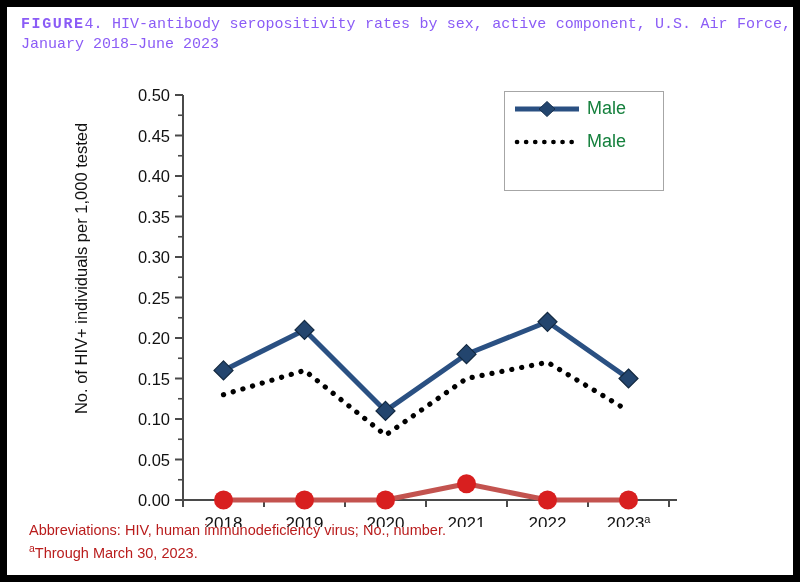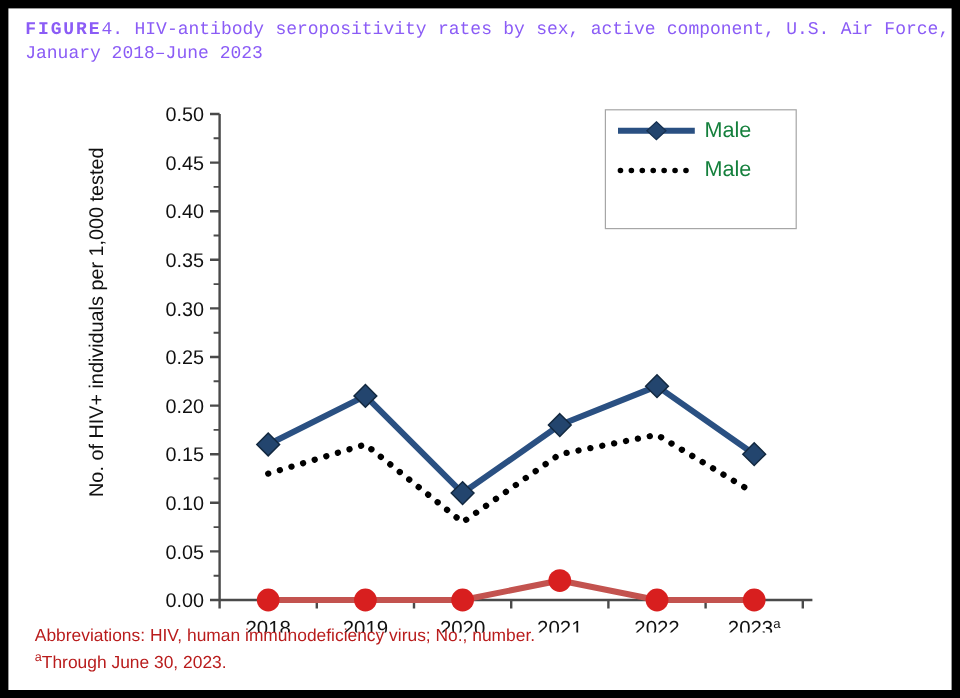--- a/index.html
+++ b/index.html
@@ -235,16 +235,16 @@
           </svg>
         </span>
         <span class="legend-text">Male</span>
       </div>
     </div>
 
   </div>
 
   <div id="footnotes">
     <div>Abbreviations: HIV, human immunodeficiency virus; No., number.</div>
-    <div><sup>a</sup><span>Through June 30, 2023.</span></div>
+    <div><sup>a</sup><span>Through March 30, 2023.</span></div>
   </div>
 
 </div>
 
 </body></html>

